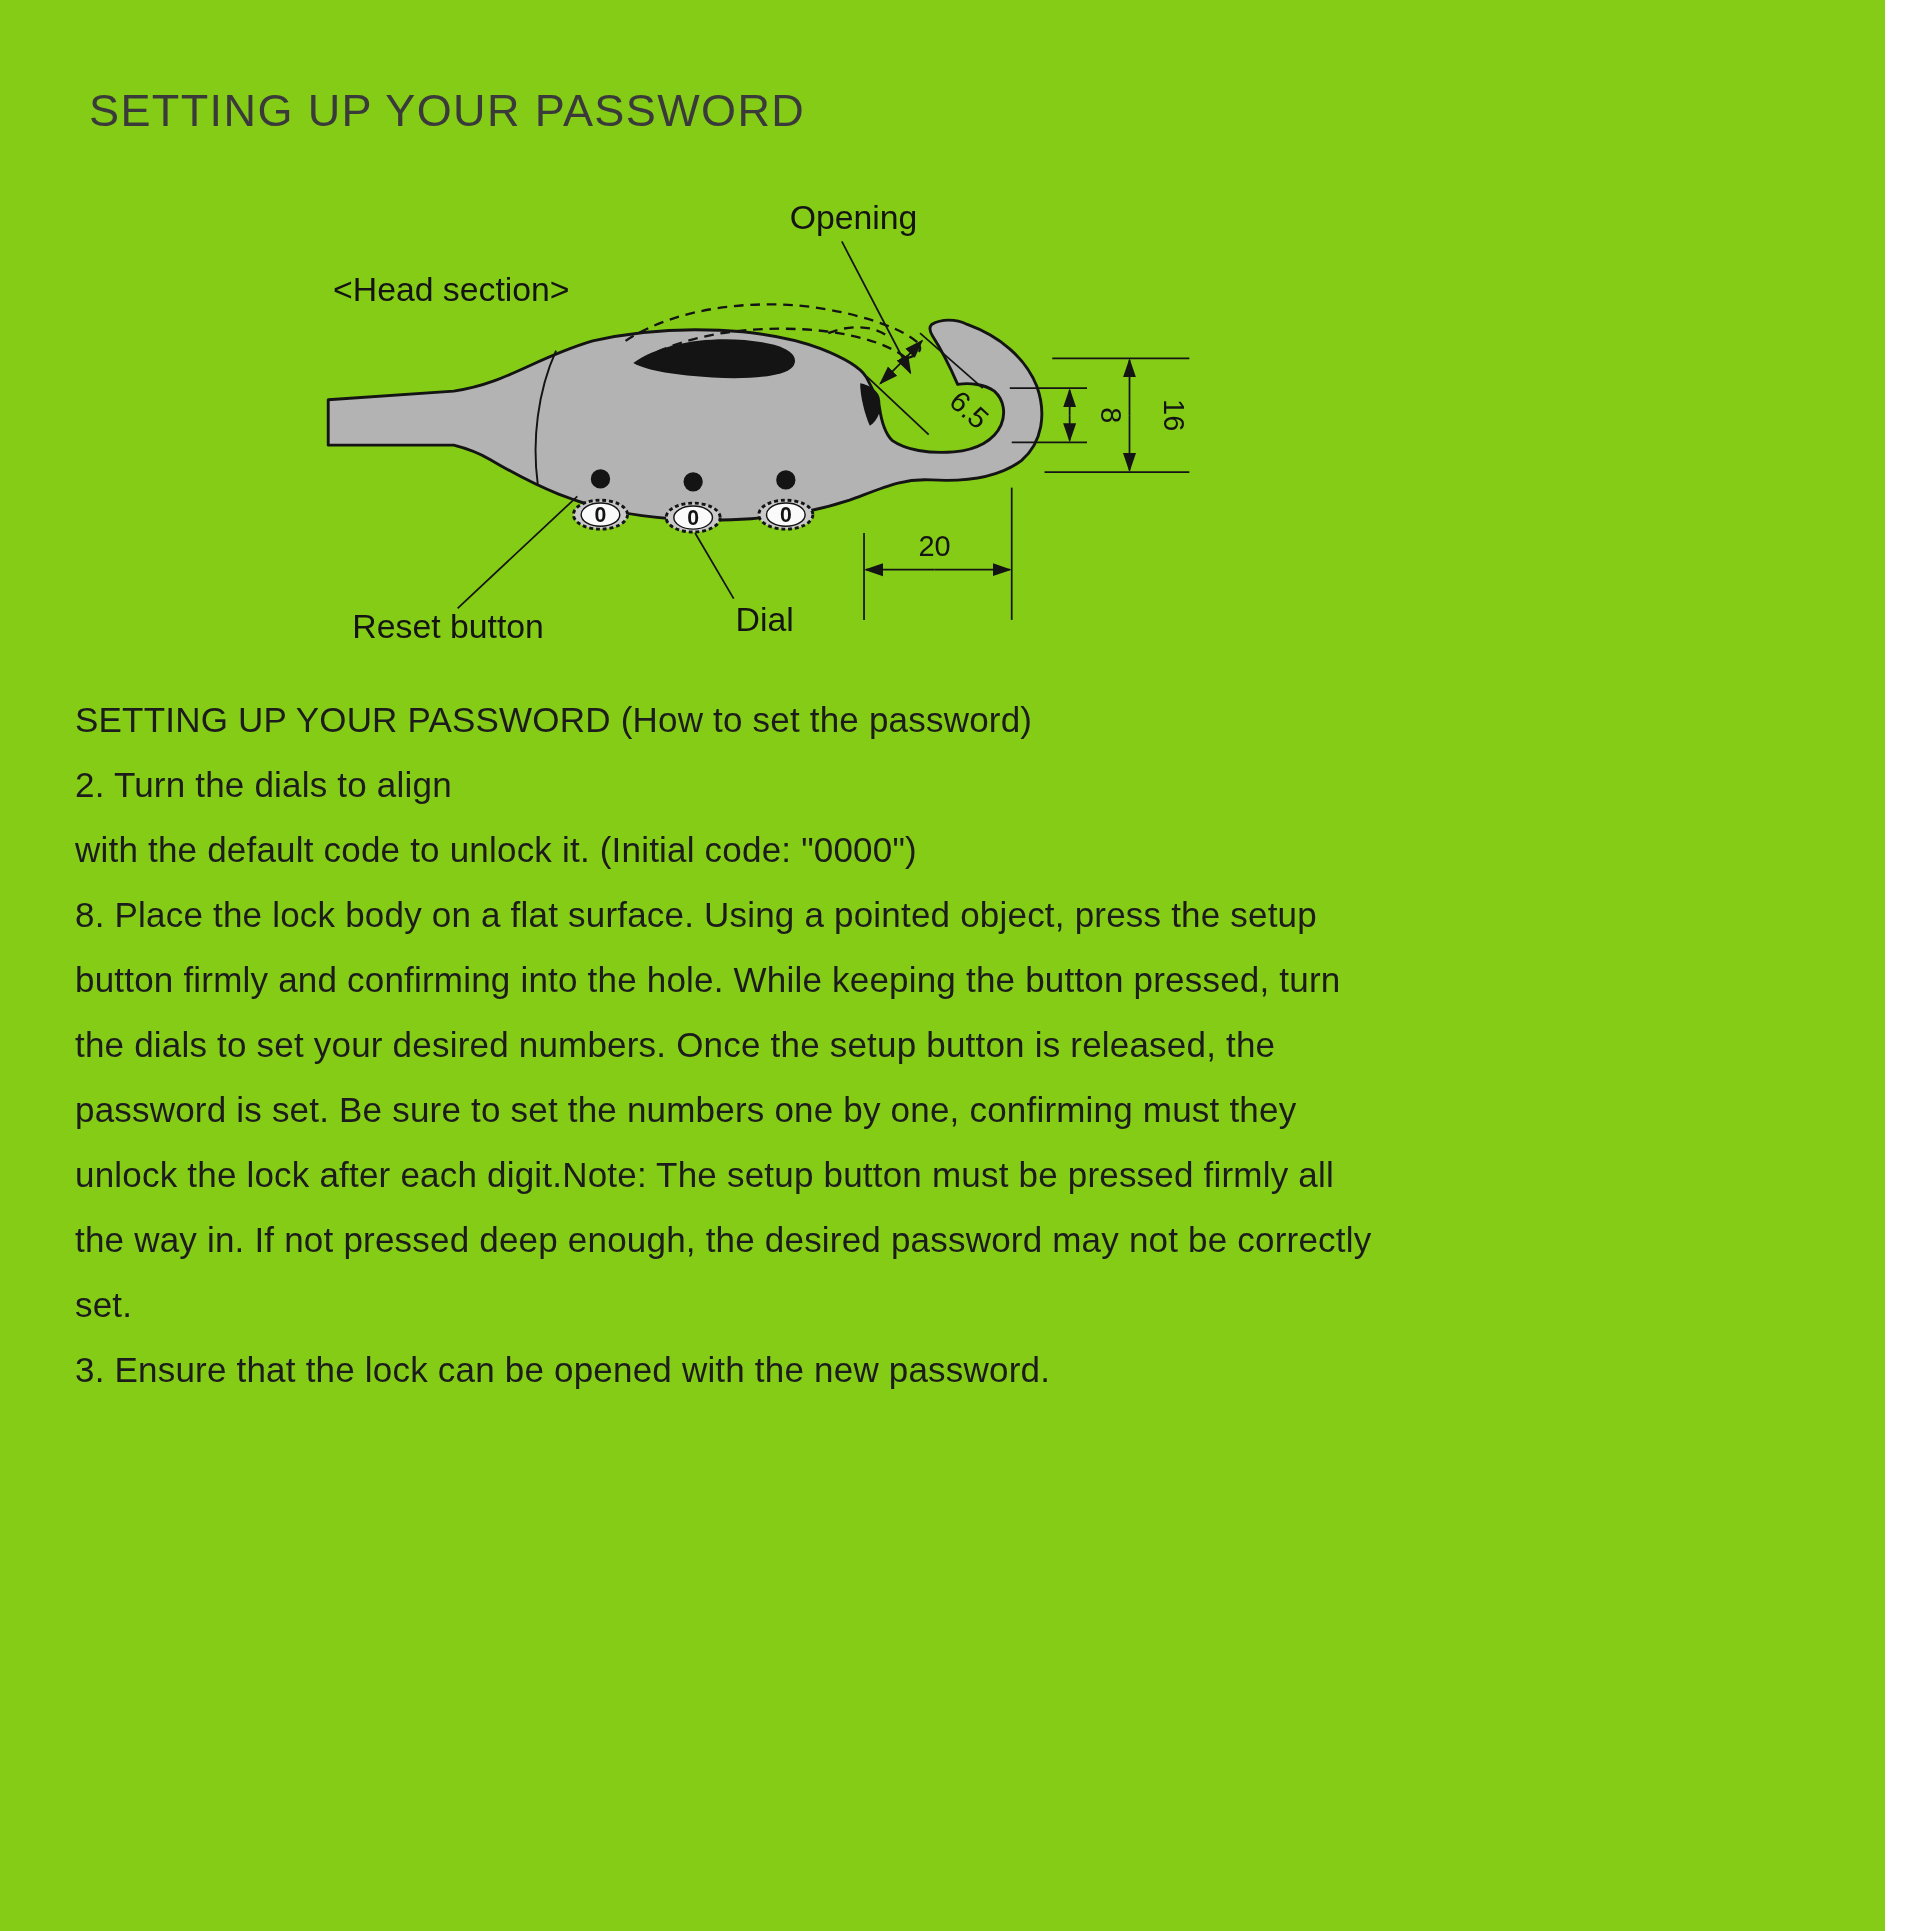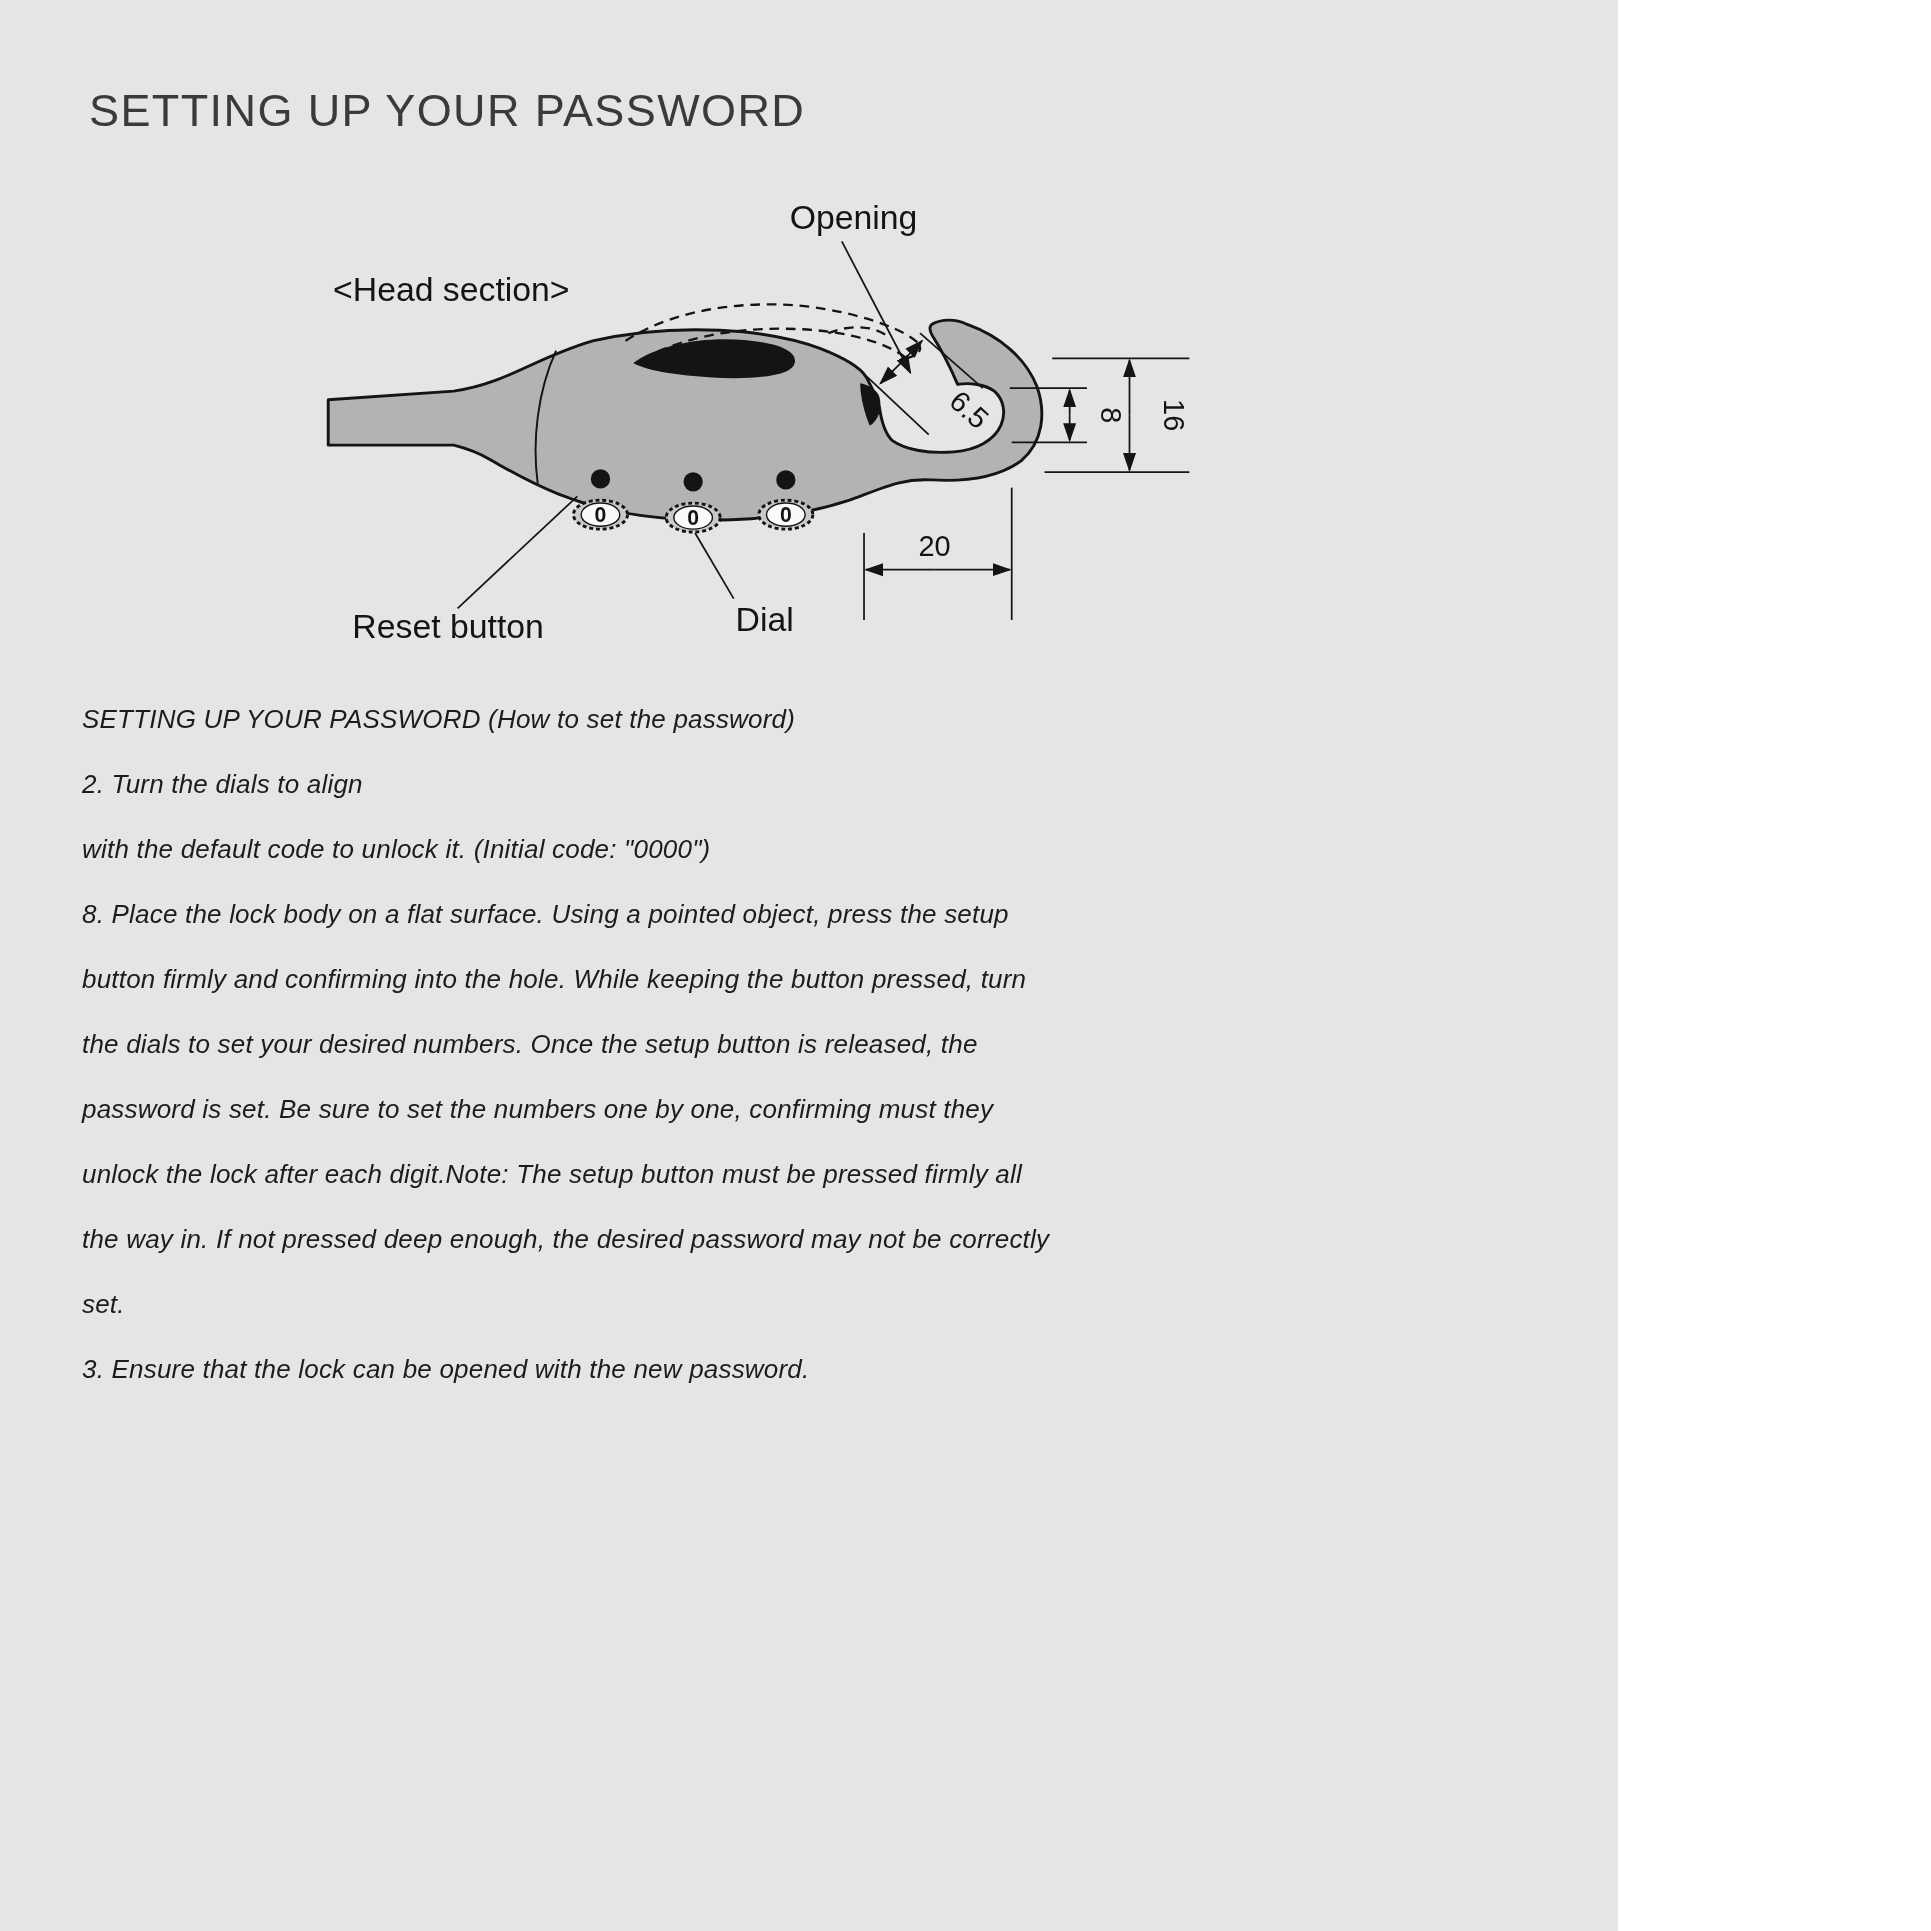--- a/index.html
+++ b/index.html
@@ -1,20 +1,20 @@
 <!DOCTYPE html>
 <html><head>
 <meta charset="utf-8">
 <style>
   html,body { margin:0; padding:0; background:#ffffff; }
   .page {
     position:relative;
-    width:1618px;
+    width:1885px;
     height:1931px;
-    background:#e5e5e5;
+    background:#84cc16;
     font-family:"Liberation Sans", sans-serif;
     overflow:hidden;
   }
   .title {
     position:absolute;
     left:89px;
     top:85px;
     font-size:45px;
     font-weight:400;
     color:#3a3a3a;
@@ -28,27 +28,26 @@
   }
   .diagram-svg text {
     font-family:"Liberation Sans", sans-serif;
     fill:#141414;
   }
   .label-text { font-size:35px; }
   .dim-text   { font-size:30px; }
   .dial-text  { font-size:22px; font-weight:bold; }
   .instructions {
     position:absolute;
-    left:82px;
+    left:75px;
     top:687px;
     width:1815px;
-    font-size:26px;
+    font-size:35px;
     color:#1c1c1c;
     letter-spacing:0.2px;
-    font-style:italic;
   }
   .instructions .line {
     line-height:65px;
     white-space:pre;
   }
 </style>
 </head>
 <body>
 
 <div class="page">

